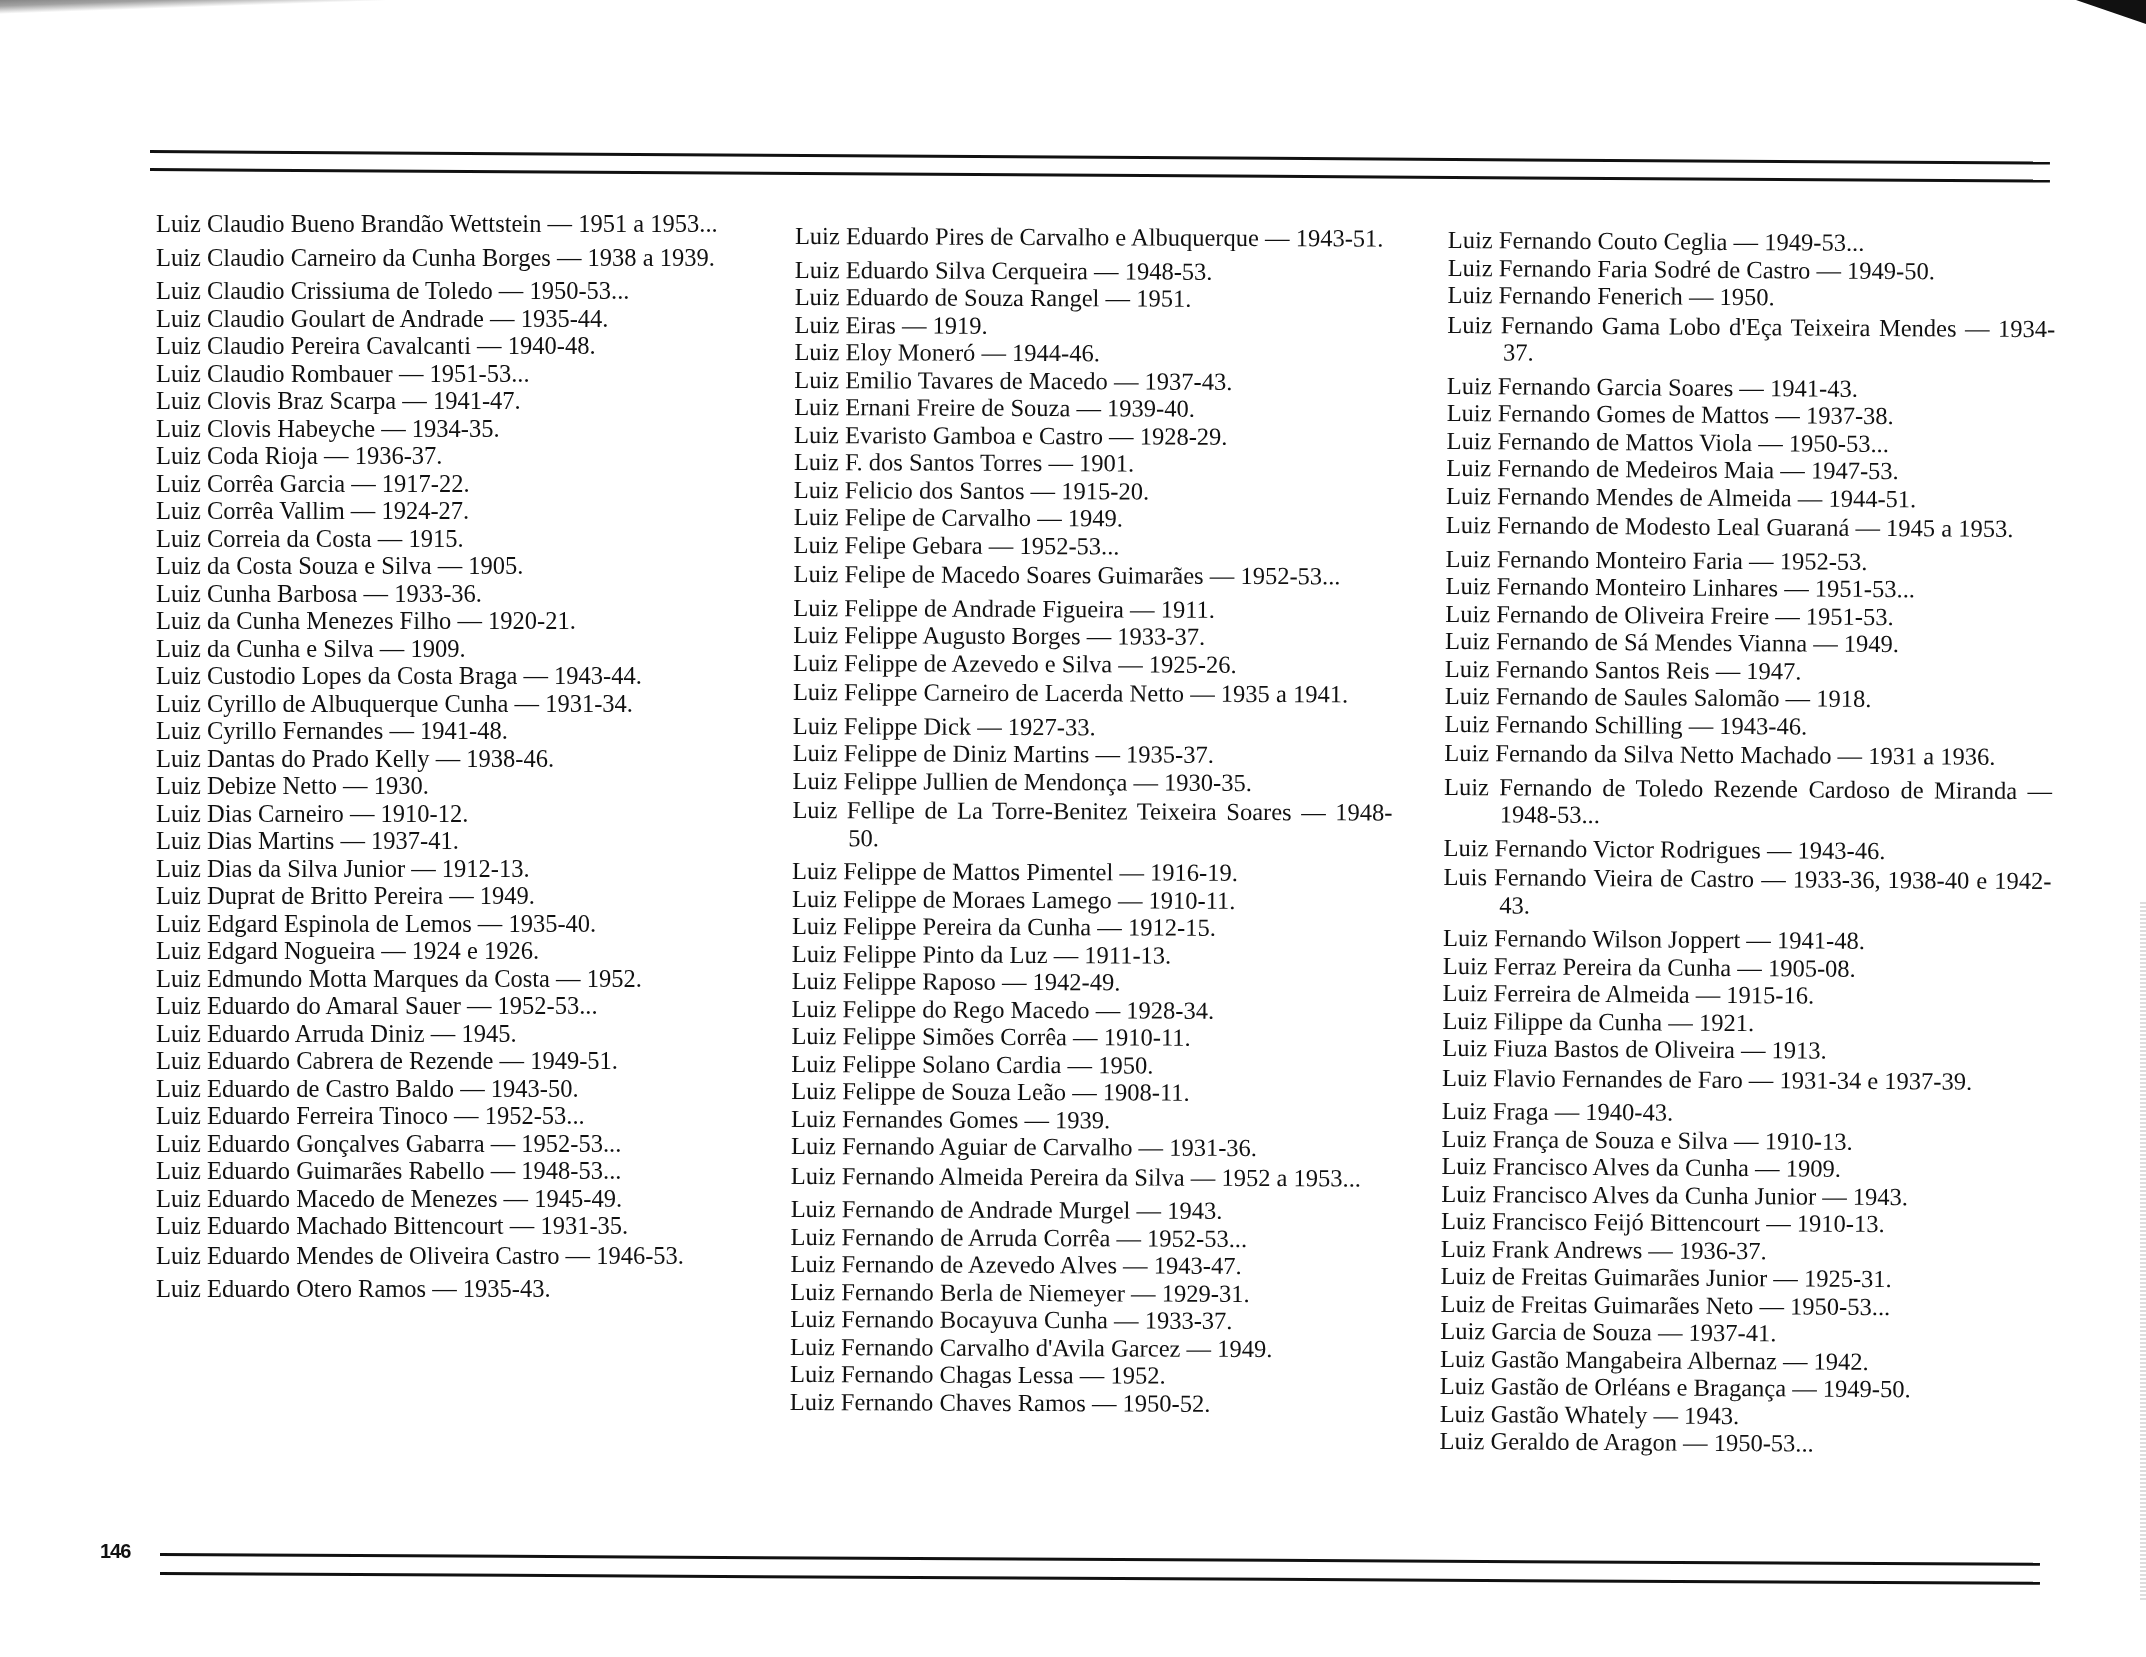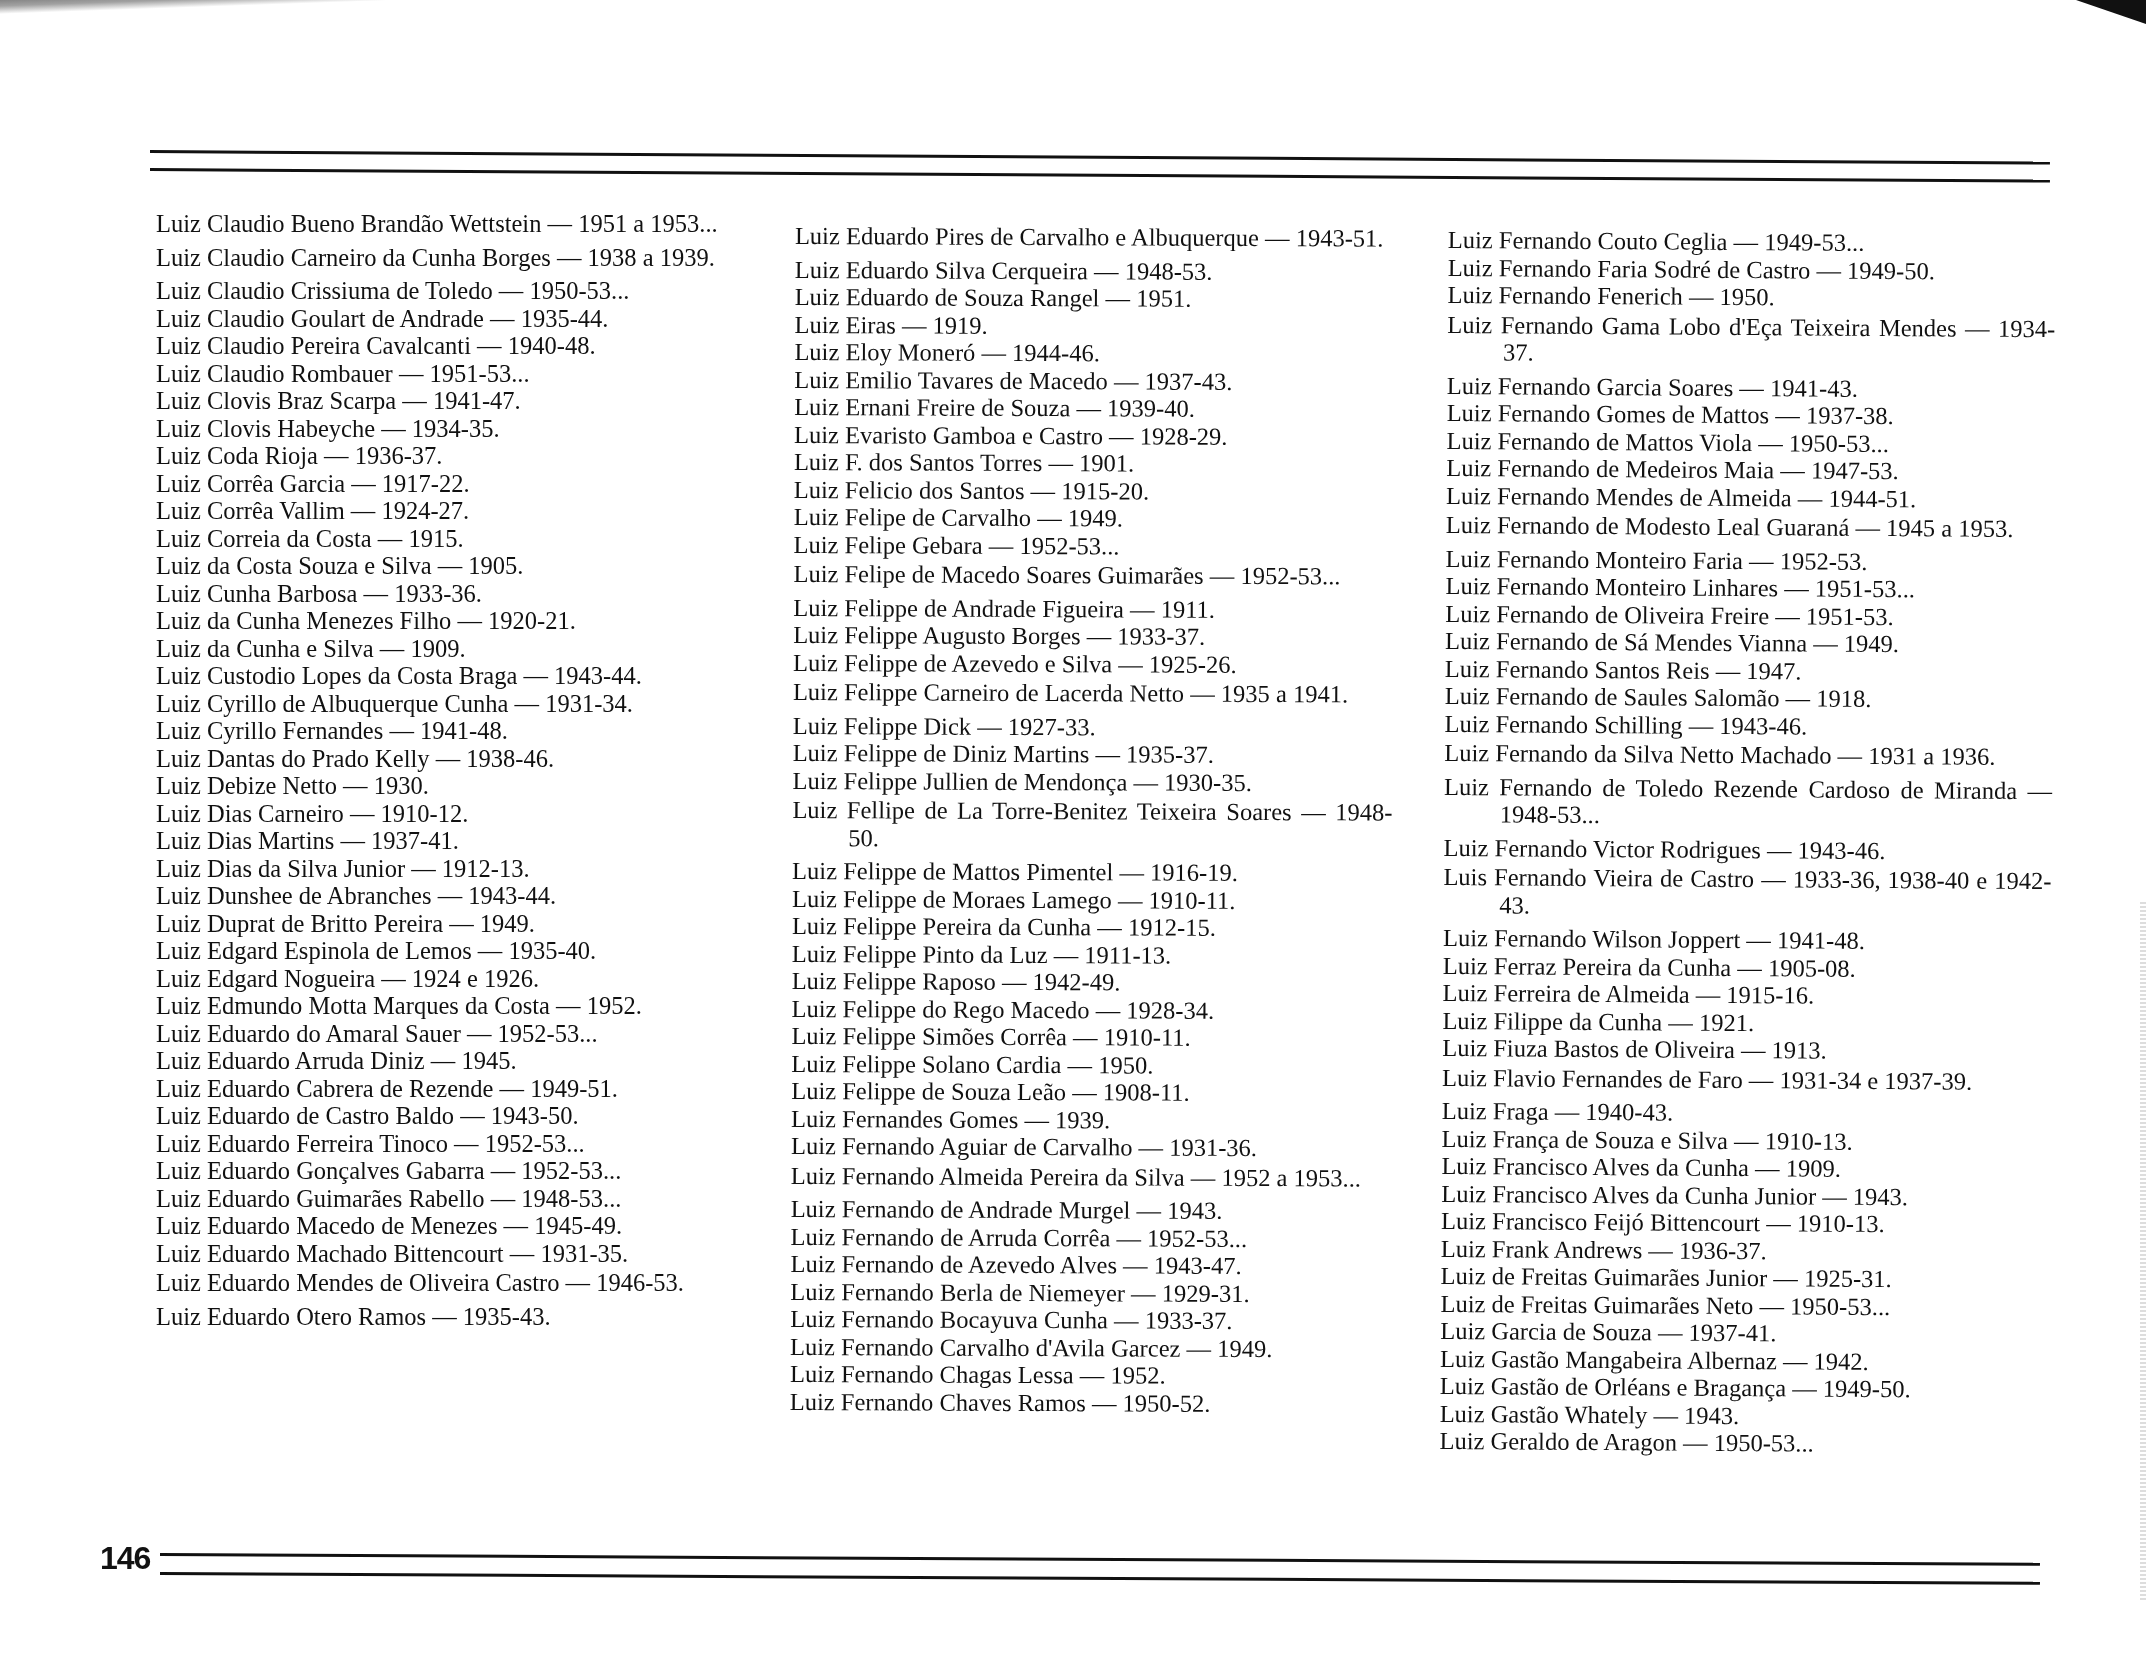--- a/index.html
+++ b/index.html
@@ -18,21 +18,21 @@
     background: #111; clip-path: polygon(0 0, 100% 0, 100% 100%);
   }
   .rule { position: absolute; height: 3px; background: #111; transform-origin: left center; }
   .rule.top1 { left: 150px; top: 150px; width: 1900px; transform: rotate(0.35deg); }
   .rule.top2 { left: 150px; top: 168px; width: 1900px; transform: rotate(0.35deg); }
   .rule.bot1 { left: 160px; top: 1553px; width: 1880px; transform: rotate(0.3deg); height: 3px; }
   .rule.bot2 { left: 160px; top: 1572px; width: 1880px; transform: rotate(0.3deg); height: 3px; }
   .page-number {
     position: absolute; left: 100px; top: 1540px;
     font-family: "Liberation Sans", "DejaVu Sans", sans-serif; font-weight: bold;
-    font-size: 32px; letter-spacing: -1px;
+    font-size: 20px; letter-spacing: -1px;
   }
   .column {
     position: absolute; top: 208px;
     font-size: 24.5px; line-height: 27.5px;
   }
   .col-left   { left: 156px;  width: 612px; }
   .col-middle { left: 795px;  width: 600px; top: 220px; transform: rotate(0.25deg); transform-origin: top left; }
   .col-right  { left: 1448px; width: 608px; top: 226px; transform: rotate(0.4deg); transform-origin: top left; }
   .entry {
     text-align: justify; text-align-last: left;
@@ -72,21 +72,20 @@
     <p class="entry">Luiz da Cunha Menezes Filho — 1920-21.</p>
     <p class="entry">Luiz da Cunha e Silva — 1909.</p>
     <p class="entry">Luiz Custodio Lopes da Costa Braga — 1943-44.</p>
     <p class="entry">Luiz Cyrillo de Albuquerque Cunha — 1931-34.</p>
     <p class="entry">Luiz Cyrillo Fernandes — 1941-48.</p>
     <p class="entry">Luiz Dantas do Prado Kelly — 1938-46.</p>
     <p class="entry">Luiz Debize Netto — 1930.</p>
     <p class="entry">Luiz Dias Carneiro — 1910-12.</p>
     <p class="entry">Luiz Dias Martins — 1937-41.</p>
     <p class="entry">Luiz Dias da Silva Junior — 1912-13.</p>
-    <p class="entry">Luiz Dunshee de Abranches — 1943-44.</p>
     <p class="entry">Luiz Duprat de Britto Pereira — 1949.</p>
     <p class="entry">Luiz Edgard Espinola de Lemos — 1935-40.</p>
     <p class="entry">Luiz Edgard Nogueira — 1924 e 1926.</p>
     <p class="entry">Luiz Edmundo Motta Marques da Costa — 1952.</p>
     <p class="entry">Luiz Eduardo do Amaral Sauer — 1952-53...</p>
     <p class="entry">Luiz Eduardo Arruda Diniz — 1945.</p>
     <p class="entry">Luiz Eduardo Cabrera de Rezende — 1949-51.</p>
     <p class="entry">Luiz Eduardo de Castro Baldo — 1943-50.</p>
     <p class="entry">Luiz Eduardo Ferreira Tinoco — 1952-53...</p>
     <p class="entry">Luiz Eduardo Gonçalves Gabarra — 1952-53...</p>

